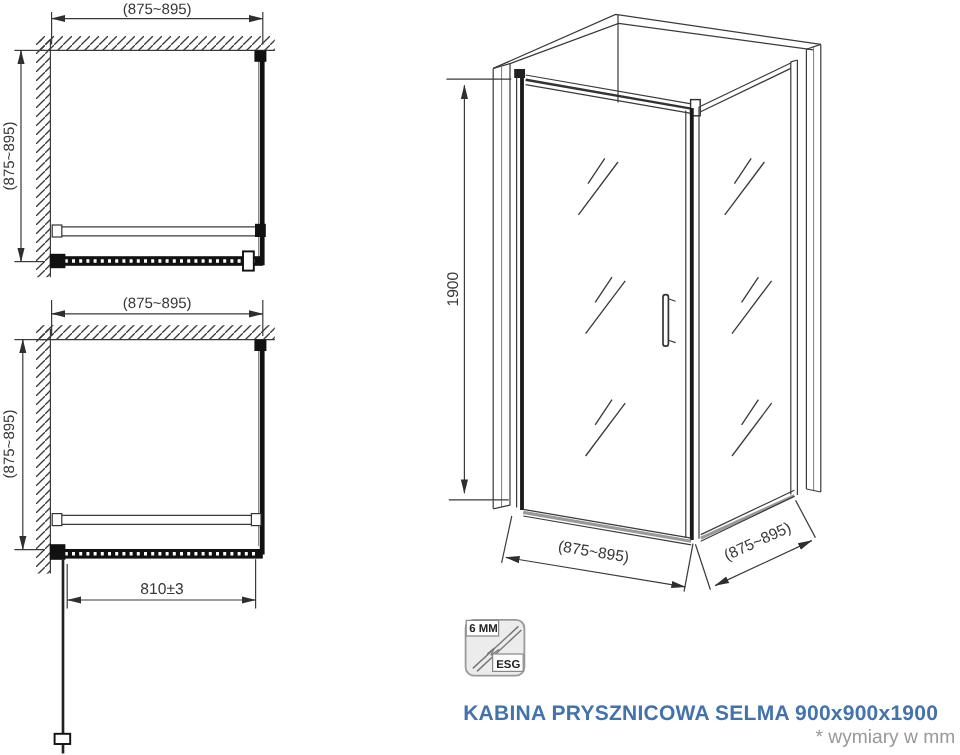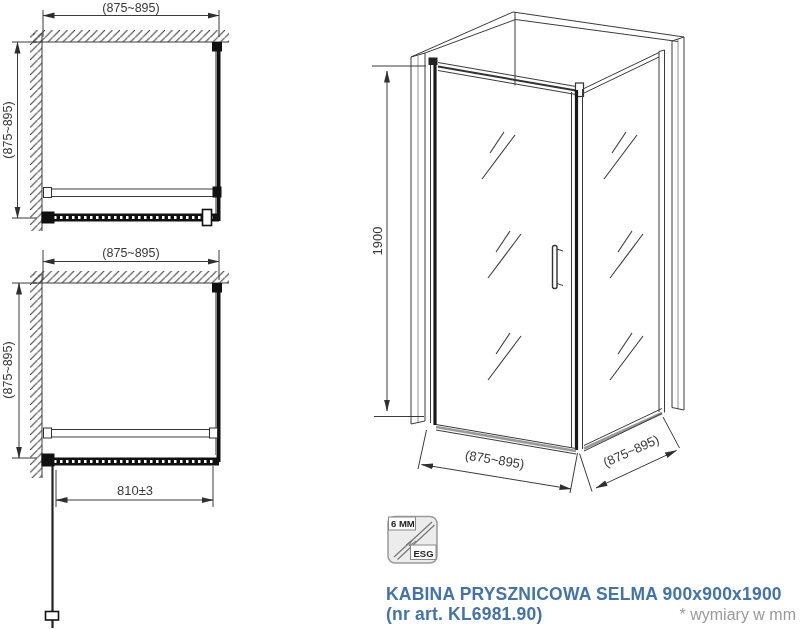--- a/index.html
+++ b/index.html
@@ -243,15 +243,14 @@
     <line x1="397.5" y1="559.5" x2="434.5" y2="525" stroke="#777" stroke-width="1.2"></line>
     <polyline points="406,545 412,540 409,546 416,541" fill="none" stroke="#777" stroke-width="1"></polyline>
     <rect x="388.5" y="517" width="27" height="13" fill="#fdfdfd" stroke="#888" stroke-width="1"></rect>
     <text x="391" y="527" class="badge-txt">6 MM</text>
     <rect x="410.5" y="545" width="25.5" height="14.5" fill="#fdfdfd" stroke="#888" stroke-width="1"></rect>
     <text x="413.5" y="556.5" class="badge-txt">ESG</text>
   </g>
 </svg>
 
   <div class="title-line t1" style="color: rgb(66, 115, 173);">KABINA PRYSZNICOWA SELMA 900x900x1900</div>
-  <div class="title-line t2" style="color: rgb(66, 115, 173);">(nr art. KL6981.90)</div>
   <div class="units-note">* wymiary w mm</div>
 </div>
 
 </body></html>

